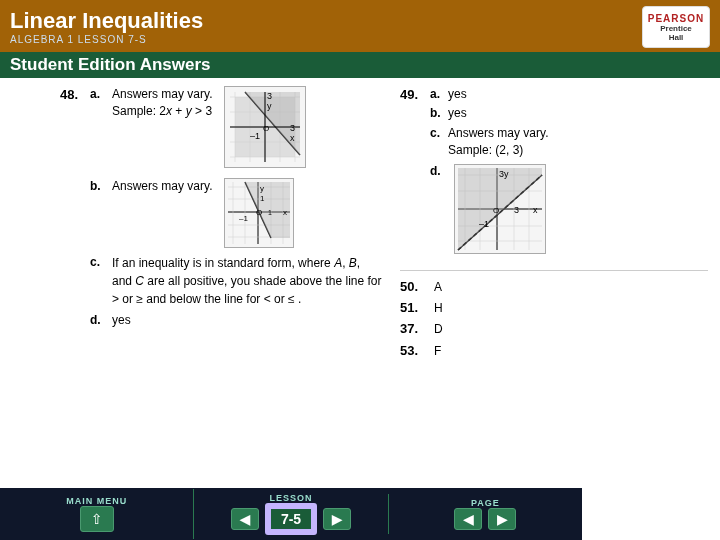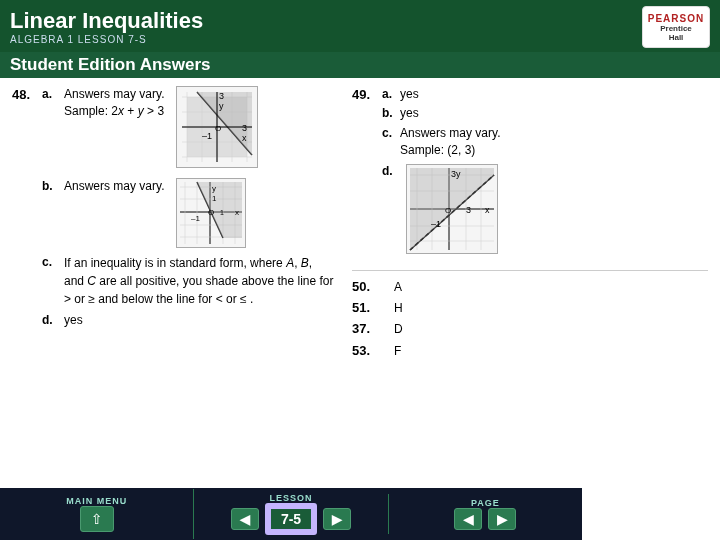--- a/index.html
+++ b/index.html
@@ -6,21 +6,21 @@
     body {
       width: 720px;
       height: 540px;
       font-family: Arial, sans-serif;
       background: #fff;
       overflow: hidden;
     }
 
     
     #header {
-      background: #14532d;
+      background: #a16207;
       padding: 6px 10px 4px 10px;
       display: flex;
       justify-content: space-between;
       align-items: center;
     }
     #header-title-block {}
     #header h1 {
       color: #fff;
       font-size: 22px;
       font-weight: bold;
@@ -153,21 +153,21 @@
       border-radius: 3px;
     }
 
     
     .answers-50s {
       margin-top: 8px;
     }
     .answer-50-row {
       display: flex;
       align-items: baseline;
-      gap: 12px;
+      gap: 4px;
       margin-bottom: 4px;
     }
 
     
     .graph-container {
       display: inline-block;
       border: 1px solid #aaa;
       background: #f5f5f5;
       margin-left: 6px;
     }
@@ -178,20 +178,21 @@
     
     #main-content {
       display: flex;
       padding: 8px 12px 4px 12px;
       height: calc(540px - 100px - 52px);
       overflow: hidden;
     }
 
     .col-left {
       flex: 0 0 340px;
+      margin-left: 48px;
     }
 
     .col-right {
       flex: 1;
     }
 
     
     .prob-row {
       display: flex;
       align-items: flex-start;

